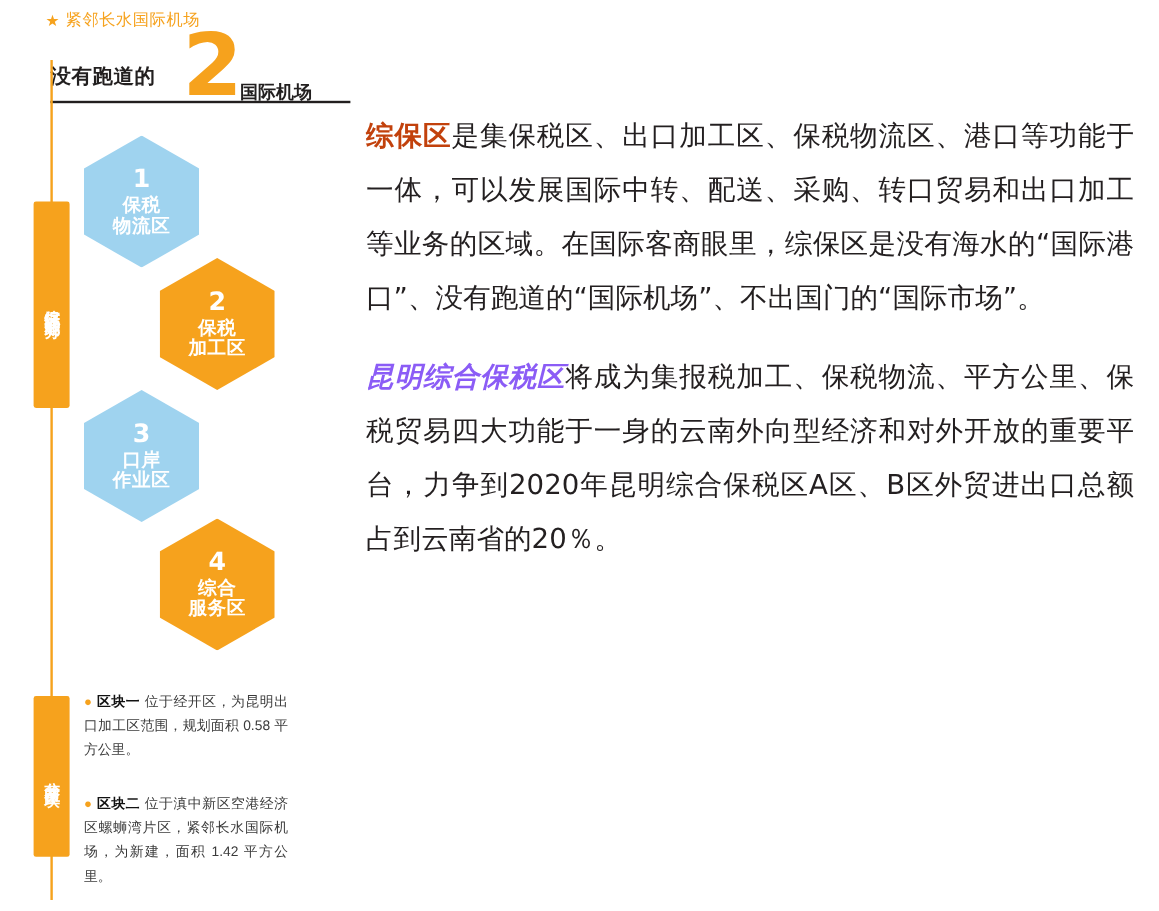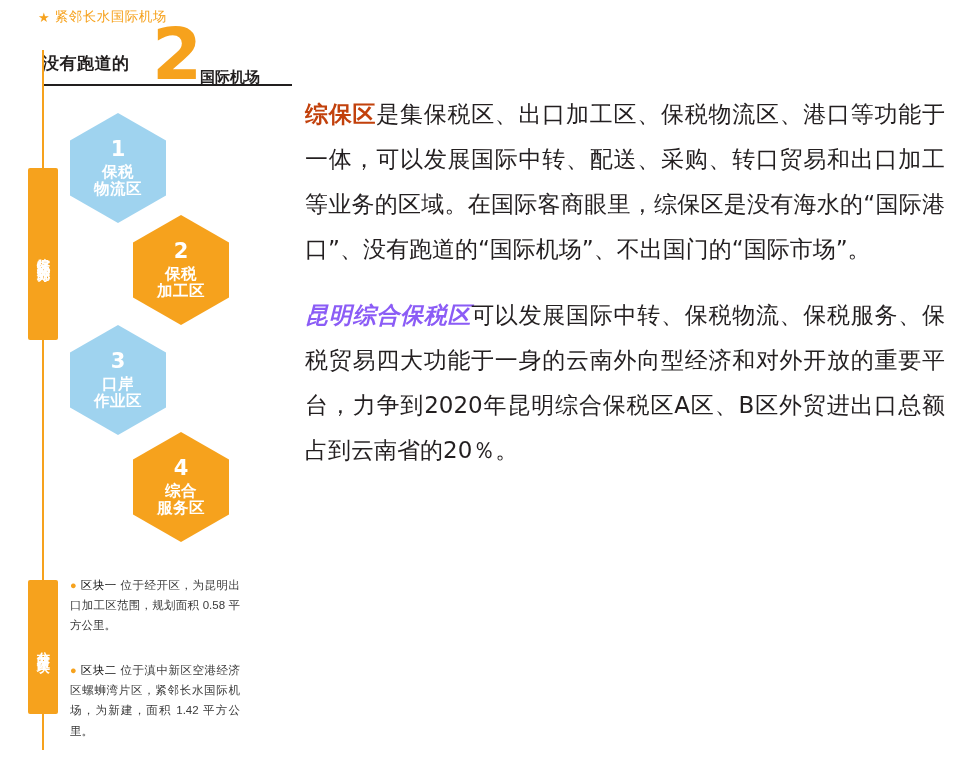--- a/index.html
+++ b/index.html
@@ -162,21 +162,21 @@
     color: #3a3a3a;
     line-height: 1.75;
     text-align: justify;
   }
   .note .bullet {
     color: #f6a21d;
     font-size: 11px;
   }
   .note b {
     color: #111;
-    font-weight: normal;
+    font-weight: bold;
   }
   #note-1 { top: 575px; }
   #note-2 { top: 660px; }
 
   
   #right-panel {
     position: absolute;
     left: 305px;
     top: 92px;
     width: 640px;
@@ -255,15 +255,15 @@
     <span>位于滇中新区空港经济区螺蛳湾片区，紧邻长水国际机场，为新建，面积 1.42 平方公里。</span>
   </div>
 
 </div>
 
 <div id="right-panel">
   <p class="para" id="para-1">
     <span class="lead">综保区</span><span>是集保税区、出口加工区、保税物流区、港口等功能于一体，可以发展国际中转、配送、采购、转口贸易和出口加工等业务的区域。在国际客商眼里，综保区是没有海水的“国际港口”、没有跑道的“国际机场”、不出国门的“国际市场”。</span>
   </p>
   <p class="para" id="para-2">
-    <span class="lead">昆明综合保税区</span><span>可以发展国际中转、保税物流、保税服务、保税贸易四大功能于一身的云南外向型经济和对外开放的重要平台，力争到2020年昆明综合保税区A区、B区外贸进出口总额占到云南省的20％。</span>
+    <span class="lead">昆明综合保税区</span><span>将成为集报税加工、保税物流、平方公里、保税贸易四大功能于一身的云南外向型经济和对外开放的重要平台，力争到2020年昆明综合保税区A区、B区外贸进出口总额占到云南省的20％。</span>
   </p>
 </div>
 
 </body></html>

